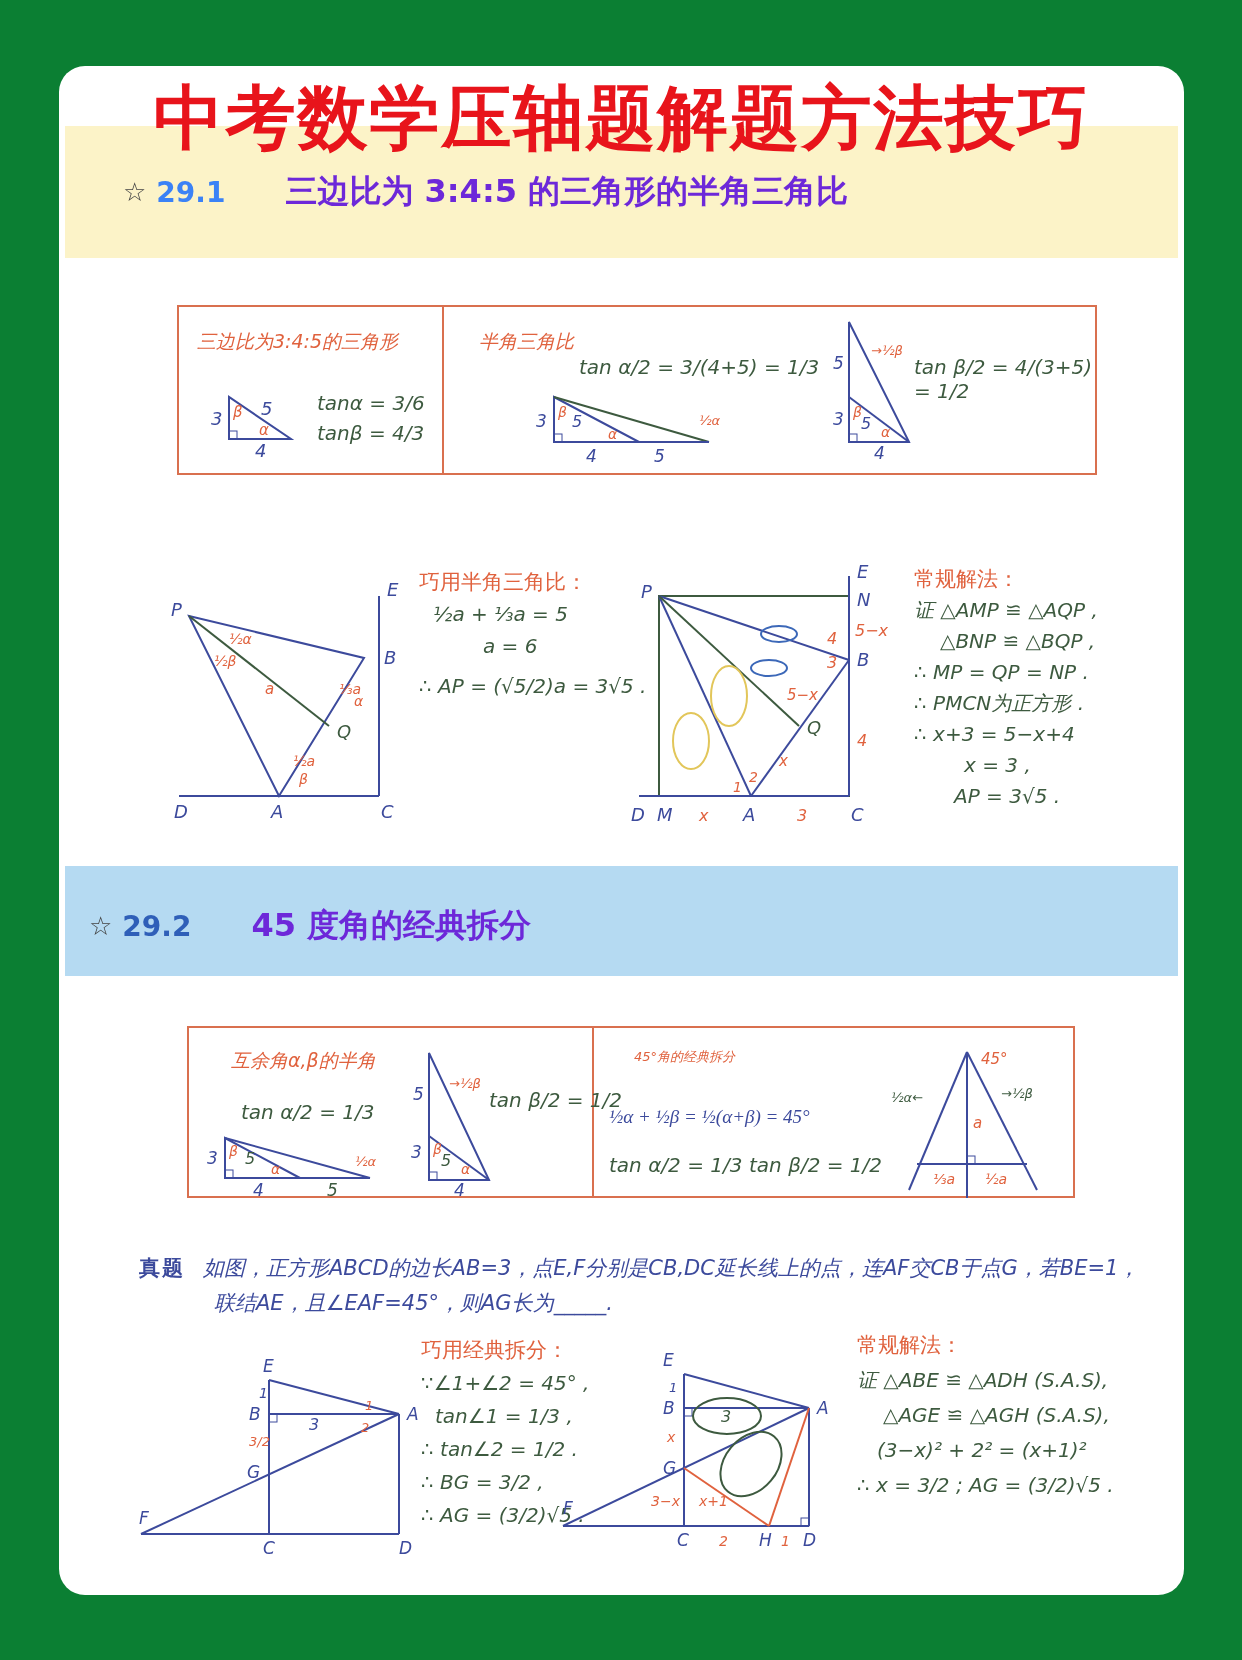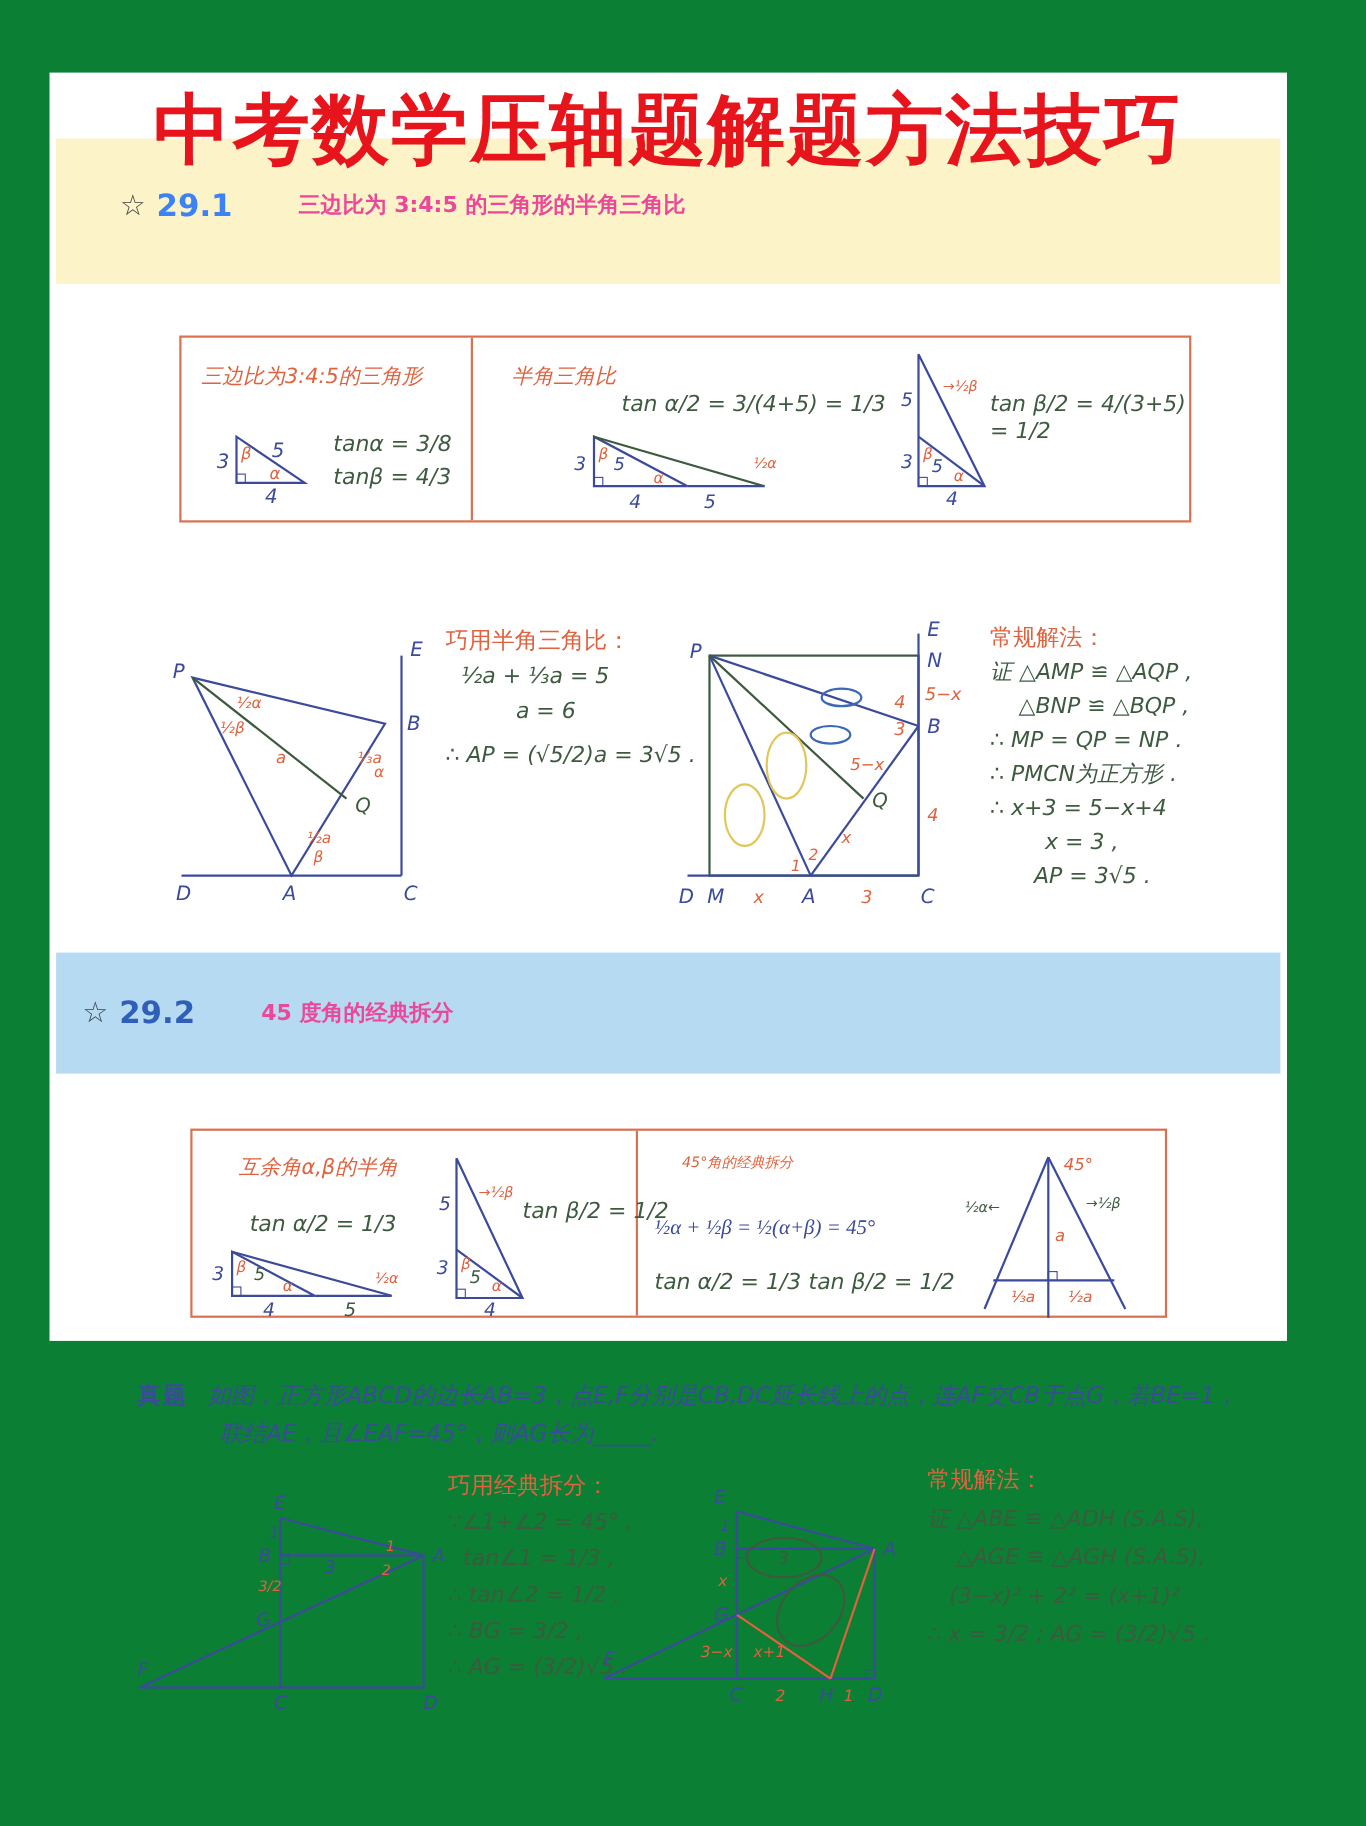--- a/index.html
+++ b/index.html
@@ -1,28 +1,28 @@
 <!DOCTYPE html>
 <html><head>
 <meta charset="utf-8">
 <style>
   html,body{margin:0;padding:0;}
   body{width:1242px;height:1660px;background:#0b7f33;position:relative;overflow:hidden;
        font-family:"DejaVu Sans","Liberation Sans",sans-serif;}
-  .page{position:absolute;left:45px;top:66px;width:1125px;height:1153px;background:#ffffff;}
+  .page{position:absolute;left:59px;top:66px;width:1125px;height:1529px;background:#ffffff;border-radius:26px;}
   .title{position:absolute;left:0;top:12px;width:1125px;text-align:center;color:#e8141b;
          font-family:"Liberation Sans","DejaVu Sans",sans-serif;font-weight:bold;font-size:70px;
          letter-spacing:2px;line-height:80px;z-index:3;}
   .band{position:absolute;left:6px;width:1113px;}
   .band.yellow{top:60px;height:132px;background:#fcf3c8;}
   .band.blue{top:800px;height:110px;background:#b5daf2;}
   .sec-head{position:absolute;display:flex;align-items:center;font-weight:bold;}
   .star{font-weight:normal;color:#444;font-size:26px;margin-right:10px;}
   .secnum{font-size:28px;margin-right:60px;}
-  .sectitle{font-size:20px;color:#ec4899;}
+  .sectitle{font-size:32px;color:#6d28d9;}
   .box{position:absolute;border:2px solid #d9704f;box-sizing:border-box;}
   .divider{position:absolute;top:0;bottom:0;width:2px;background:#d9704f;}
   .hand{font-family:"DejaVu Sans","Liberation Sans",sans-serif;font-style:italic;}
   .red{color:#e0623e;font-style:italic;}
   .blue{color:#3c4a9c;font-family:Liberation Serif, serif;}
   .green{color:#3d5a3f;}
   .lbl{position:absolute;font-size:20px;}
   .problem{position:absolute;font-size:21px;color:#3c4a9c;font-style:italic;white-space:nowrap;}
   .problem .tag{font-weight:bold;font-style:normal;margin-right:18px;letter-spacing:2px;}
   .steps{position:absolute;font-size:20px;line-height:32px;color:#3d5a3f;font-style:italic;white-space:nowrap;}
@@ -49,21 +49,21 @@
     <div class="lbl red hand" style="left:18px;top:22px;font-size:19px">三边比为3:4:5的三角形</div>
     <svg width="120" height="80" style="left:20px;top:70px">
       <polygon points="30,20 30,62 92,62" fill="none" stroke="#3c4a9c" stroke-width="2"></polygon>
       <rect x="30" y="54" width="8" height="8" fill="none" stroke="#3c4a9c"></rect>
       <text x="12" y="48" fill="#3c4a9c" font-size="18">3</text>
       <text x="62" y="38" fill="#3c4a9c" font-size="18">5</text>
       <text x="56" y="80" fill="#3c4a9c" font-size="18">4</text>
       <text x="34" y="40" fill="#e0623e" font-size="15">β</text>
       <text x="60" y="58" fill="#e0623e" font-size="15">α</text>
     </svg>
-    <div class="lbl green hand" style="left:138px;top:84px">tanα = 3/8</div>
+    <div class="lbl green hand" style="left:138px;top:84px">tanα = 3/6</div>
     <div class="lbl green hand" style="left:138px;top:114px">tanβ = 4/3</div>
 
     <div class="lbl red hand" style="left:300px;top:22px;font-size:19px">半角三角比</div>
     <div class="lbl green hand" style="left:400px;top:48px">tan α/2 = 3/(4+5) = 1/3</div>
     <svg width="200" height="80" style="left:345px;top:80px">
       <polygon points="30,10 30,55 115,55" fill="none" stroke="#3c4a9c" stroke-width="2"></polygon>
       <line x1="30" y1="10" x2="185" y2="55" stroke="#3d5a3f" stroke-width="2"></line>
       <line x1="115" y1="55" x2="185" y2="55" stroke="#3c4a9c" stroke-width="2"></line>
       <rect x="30" y="47" width="8" height="8" fill="none" stroke="#3c4a9c"></rect>
       <text x="12" y="40" fill="#3c4a9c" font-size="17">3</text>

